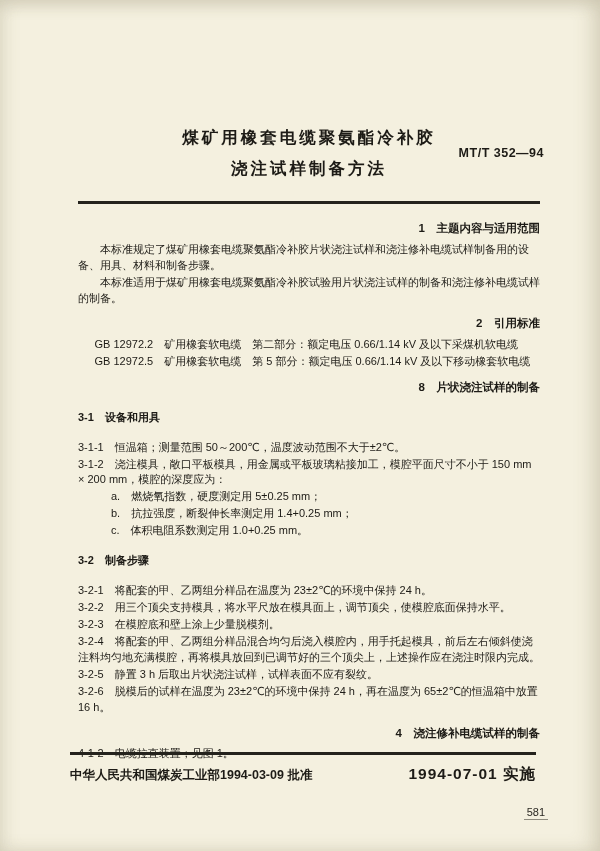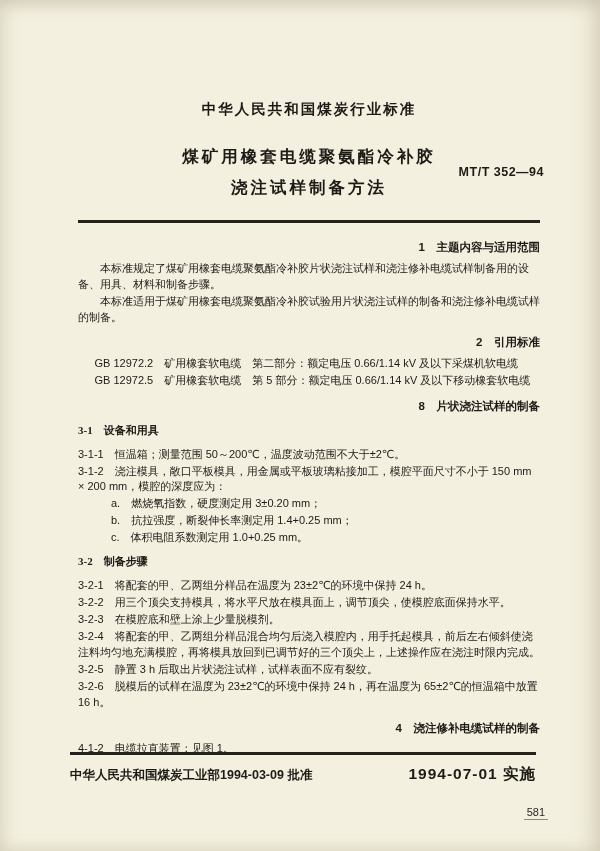--- a/index.html
+++ b/index.html
@@ -60,22 +60,21 @@
     line-height: 1.45;
   }
   .sec-heading {
     font-weight: bold;
     font-size: 11.5px;
     margin: 9px 0 5px;
     text-align: right;
   }
   .sub-heading {
     font-weight: bold;
-    margin: 8px 0;
-    font-family: Liberation Serif, serif;
+    margin: 14px 0;
   }
   .clause { margin: 1px 0; }
   .para-indent { text-indent: 2em; margin: 1px 0; }
   .ref-line { margin: 1px 0 1px 1.5em; }
   .list-item { margin: 1px 0 1px 3em; }
   .footer {
     position: absolute;
     left: 70px;
     right: 64px;
     top: 752px;
@@ -108,21 +107,20 @@
     border-bottom: 1px solid rgba(40,38,30,0.5);
     padding: 0 3px 1px;
   }
 </style>
 </head>
 <body>
 
 <div class="page">
   <div class="content">
 
-    <div class="category">中华人民共和国煤炭行业标准</div>
 
     <div class="title-block">
       <div class="title-line">煤矿用橡套电缆聚氨酯冷补胶</div>
       <div class="title-line">浇注试样制备方法</div>
       <div class="std-number">MT/T 352—94</div>
     </div>
 
     <div class="rule-top"></div>
 
     <div class="doc-body">
@@ -130,21 +128,21 @@
     <div class="sec-heading">1　主题内容与适用范围</div>
         <div class="para-indent">本标准规定了煤矿用橡套电缆聚氨酯冷补胶片状浇注试样和浇注修补电缆试样制备用的设备、用具、材料和制备步骤。</div>
         <div class="para-indent">本标准适用于煤矿用橡套电缆聚氨酯冷补胶试验用片状浇注试样的制备和浇注修补电缆试样的制备。</div>
         <div class="sec-heading">2　引用标准</div>
         <div class="ref-line">GB 12972.2　矿用橡套软电缆　第二部分：额定电压 0.66/1.14 kV 及以下采煤机软电缆</div>
         <div class="ref-line">GB 12972.5　矿用橡套软电缆　第 5 部分：额定电压 0.66/1.14 kV 及以下移动橡套软电缆</div>
         <div class="sec-heading">8　片状浇注试样的制备</div>
         <div class="sub-heading">3-1　设备和用具</div>
         <div class="clause">3-1-1　恒温箱；测量范围 50～200℃，温度波动范围不大于±2℃。</div>
         <div class="clause">3-1-2　浇注模具，敞口平板模具，用金属或平板玻璃粘接加工，模腔平面尺寸不小于 150 mm × 200 mm，模腔的深度应为：</div>
-        <div class="list-item">a.　燃烧氧指数，硬度测定用 3±0.20 mm；</div>
+        <div class="list-item">a.　燃烧氧指数，硬度测定用 5±0.25 mm；</div>
         <div class="list-item">b.　抗拉强度，断裂伸长率测定用 1.4+0.25 mm；</div>
         <div class="list-item">c.　体积电阻系数测定用 1.0+0.25 mm。</div>
         <div class="sub-heading">3-2　制备步骤</div>
         <div class="clause">3-2-1　将配套的甲、乙两组分样品在温度为 23±2℃的环境中保持 24 h。</div>
         <div class="clause">3-2-2　用三个顶尖支持模具，将水平尺放在模具面上，调节顶尖，使模腔底面保持水平。</div>
         <div class="clause">3-2-3　在模腔底和壁上涂上少量脱模剂。</div>
         <div class="clause">3-2-4　将配套的甲、乙两组分样品混合均匀后浇入模腔内，用手托起模具，前后左右倾斜使浇注料均匀地充满模腔，再将模具放回到已调节好的三个顶尖上，上述操作应在浇注时限内完成。</div>
         <div class="clause">3-2-5　静置 3 h 后取出片状浇注试样，试样表面不应有裂纹。</div>
         <div class="clause">3-2-6　脱模后的试样在温度为 23±2℃的环境中保持 24 h，再在温度为 65±2℃的恒温箱中放置 16 h。</div>
         <div class="sec-heading">4　浇注修补电缆试样的制备</div>

